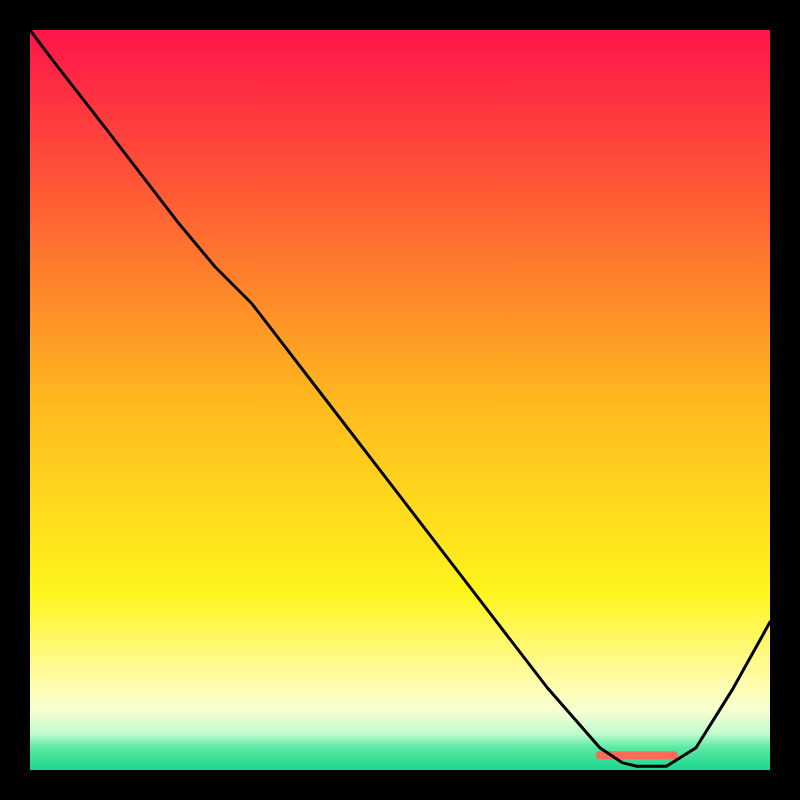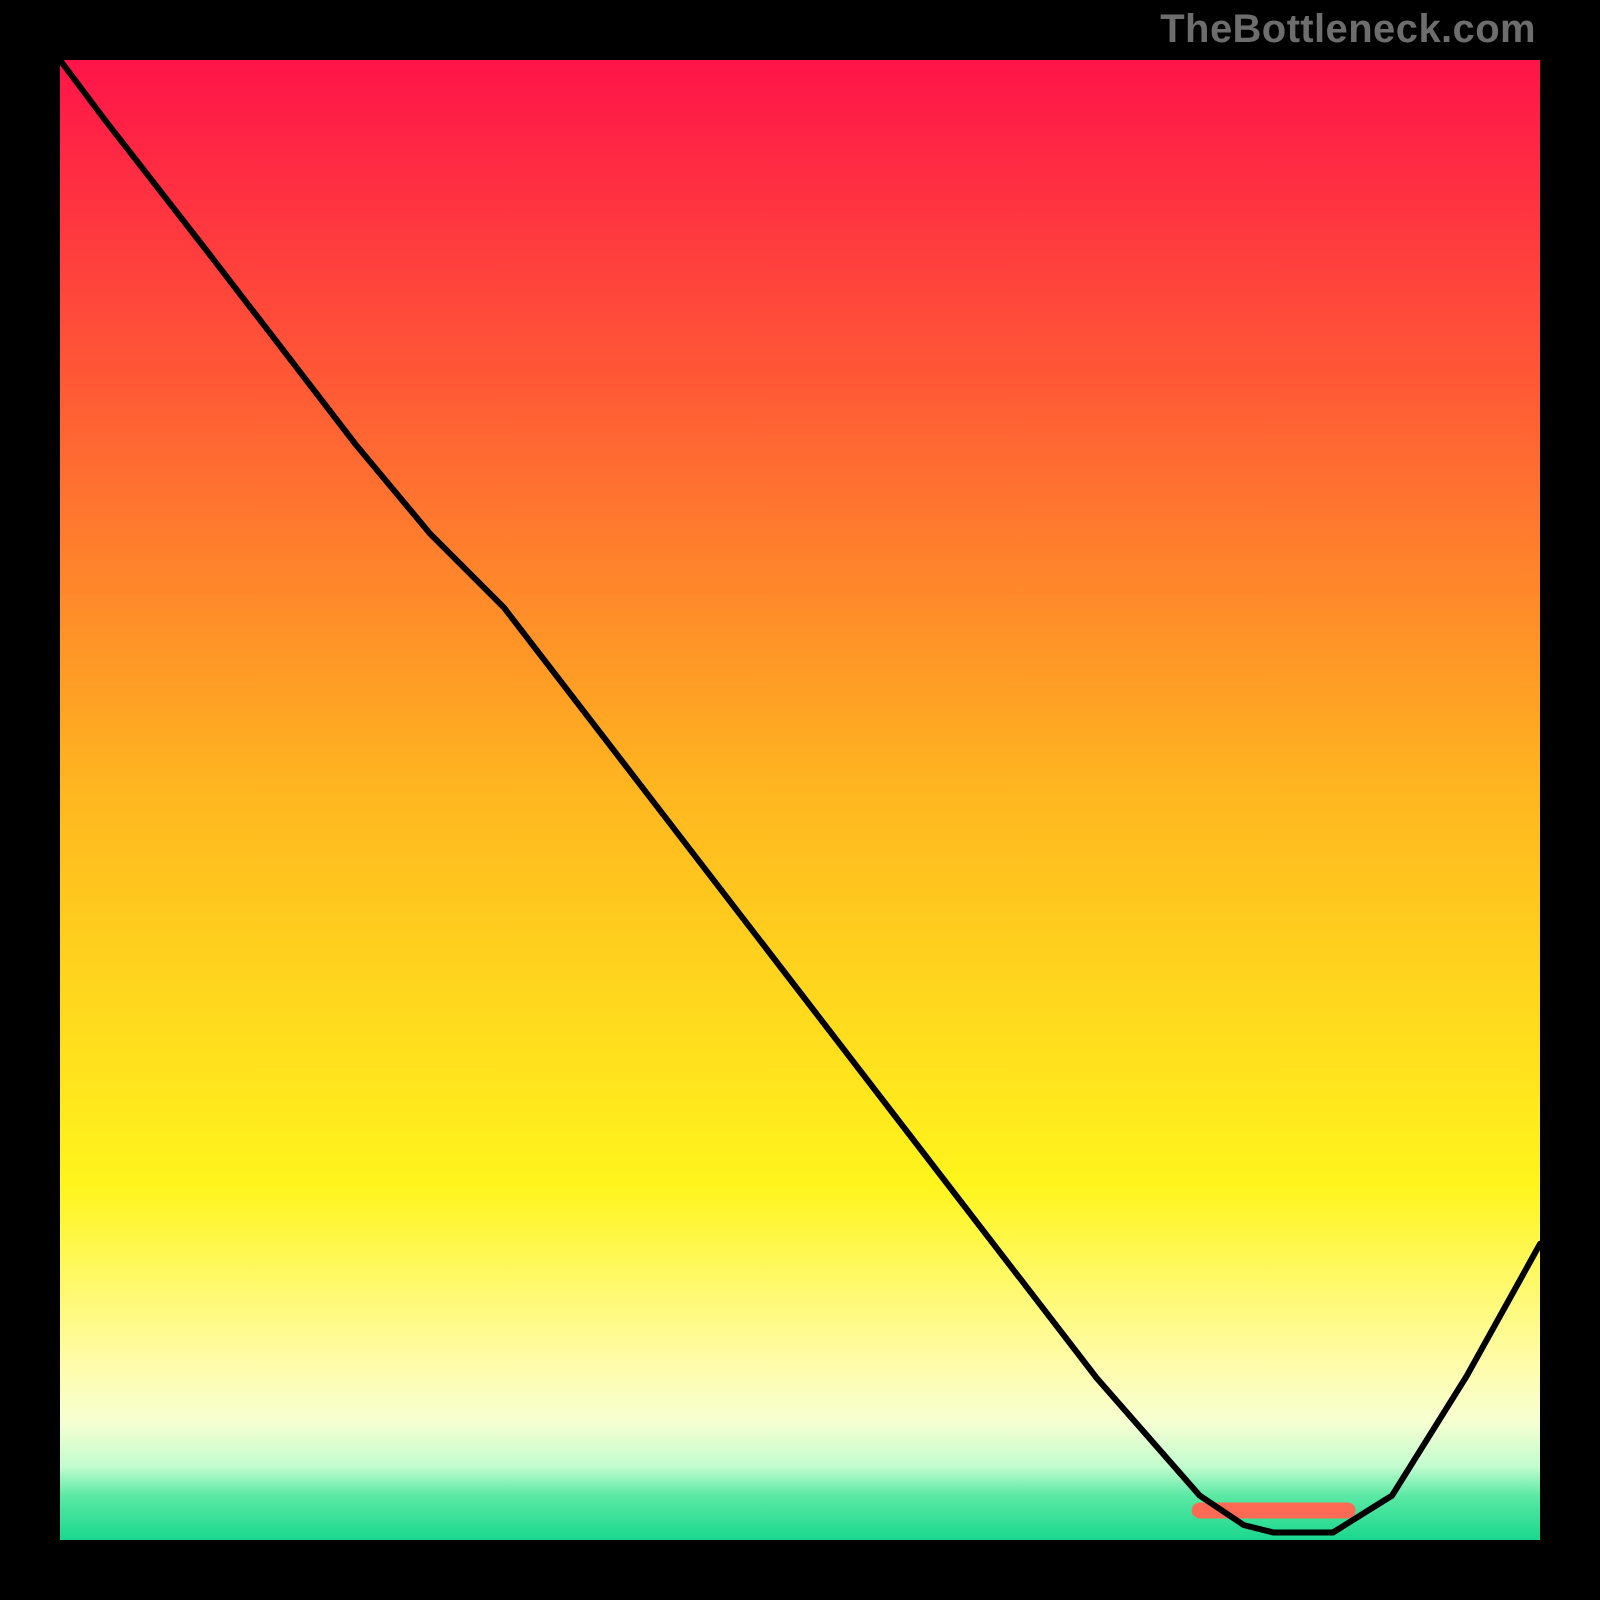--- a/index.html
+++ b/index.html
@@ -53,14 +53,13 @@
             <stop offset="95%" stop-color="#c3fccf"></stop>
             <stop offset="97%" stop-color="#5be9a4"></stop>
             <stop offset="100%" stop-color="#1ad78e"></stop>
           </linearGradient>
       </defs>
       <rect x="0" y="0" width="740" height="740" fill="url(#bg-grad)"></rect>
       <line stroke-linecap="round" x1="569.8000000000001" x2="643.8" y1="725.2" y2="725.2" stroke="#ff6a55" stroke-width="8"></line>
       <polyline fill="none" stroke-width="3" stroke-linejoin="round" stroke-linecap="round" points="0.0,0.0 22.2,29.6 74.0,96.2 148.0,192.4 185.0,236.8 222.0,273.8 296.0,370.0 370.0,466.2 444.0,562.4 518.0,658.6 569.8,717.8 592.0,732.6 606.8,736.3 636.4,736.3 666.0,717.8 703.0,658.6 740.0,592.0" stroke="#000000"></polyline>
     </svg>
   </div>
-  <div class="watermark">TheBottleneck.com</div>
 </div>
 
 </body></html>

